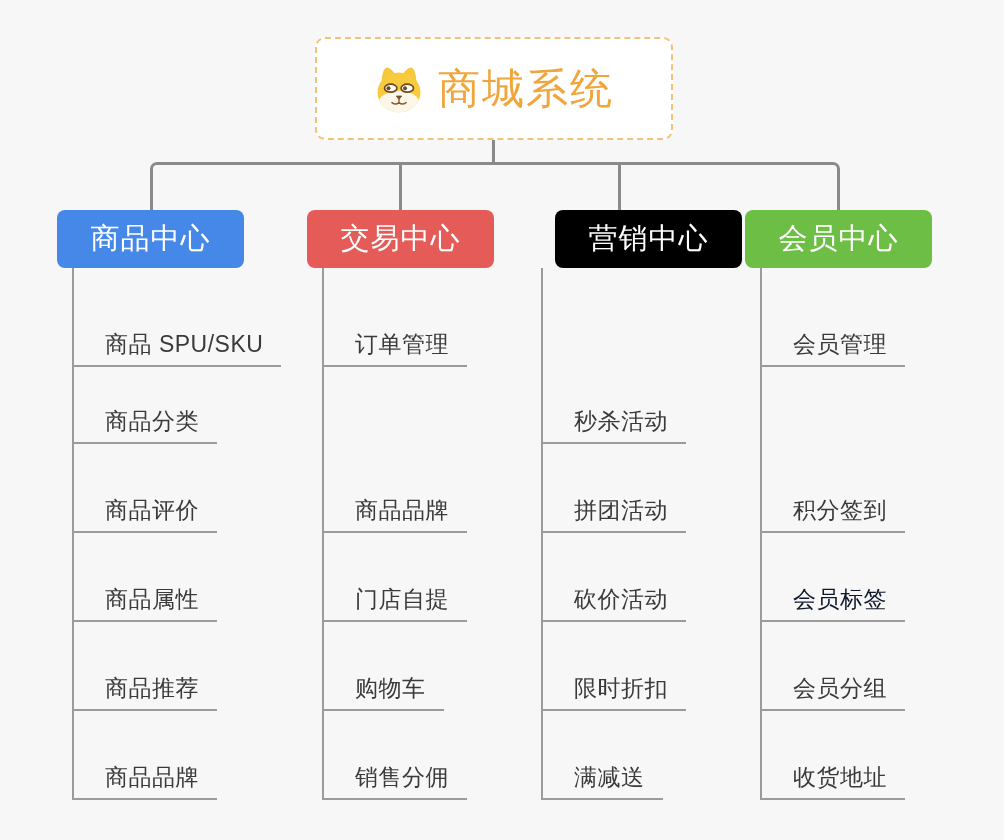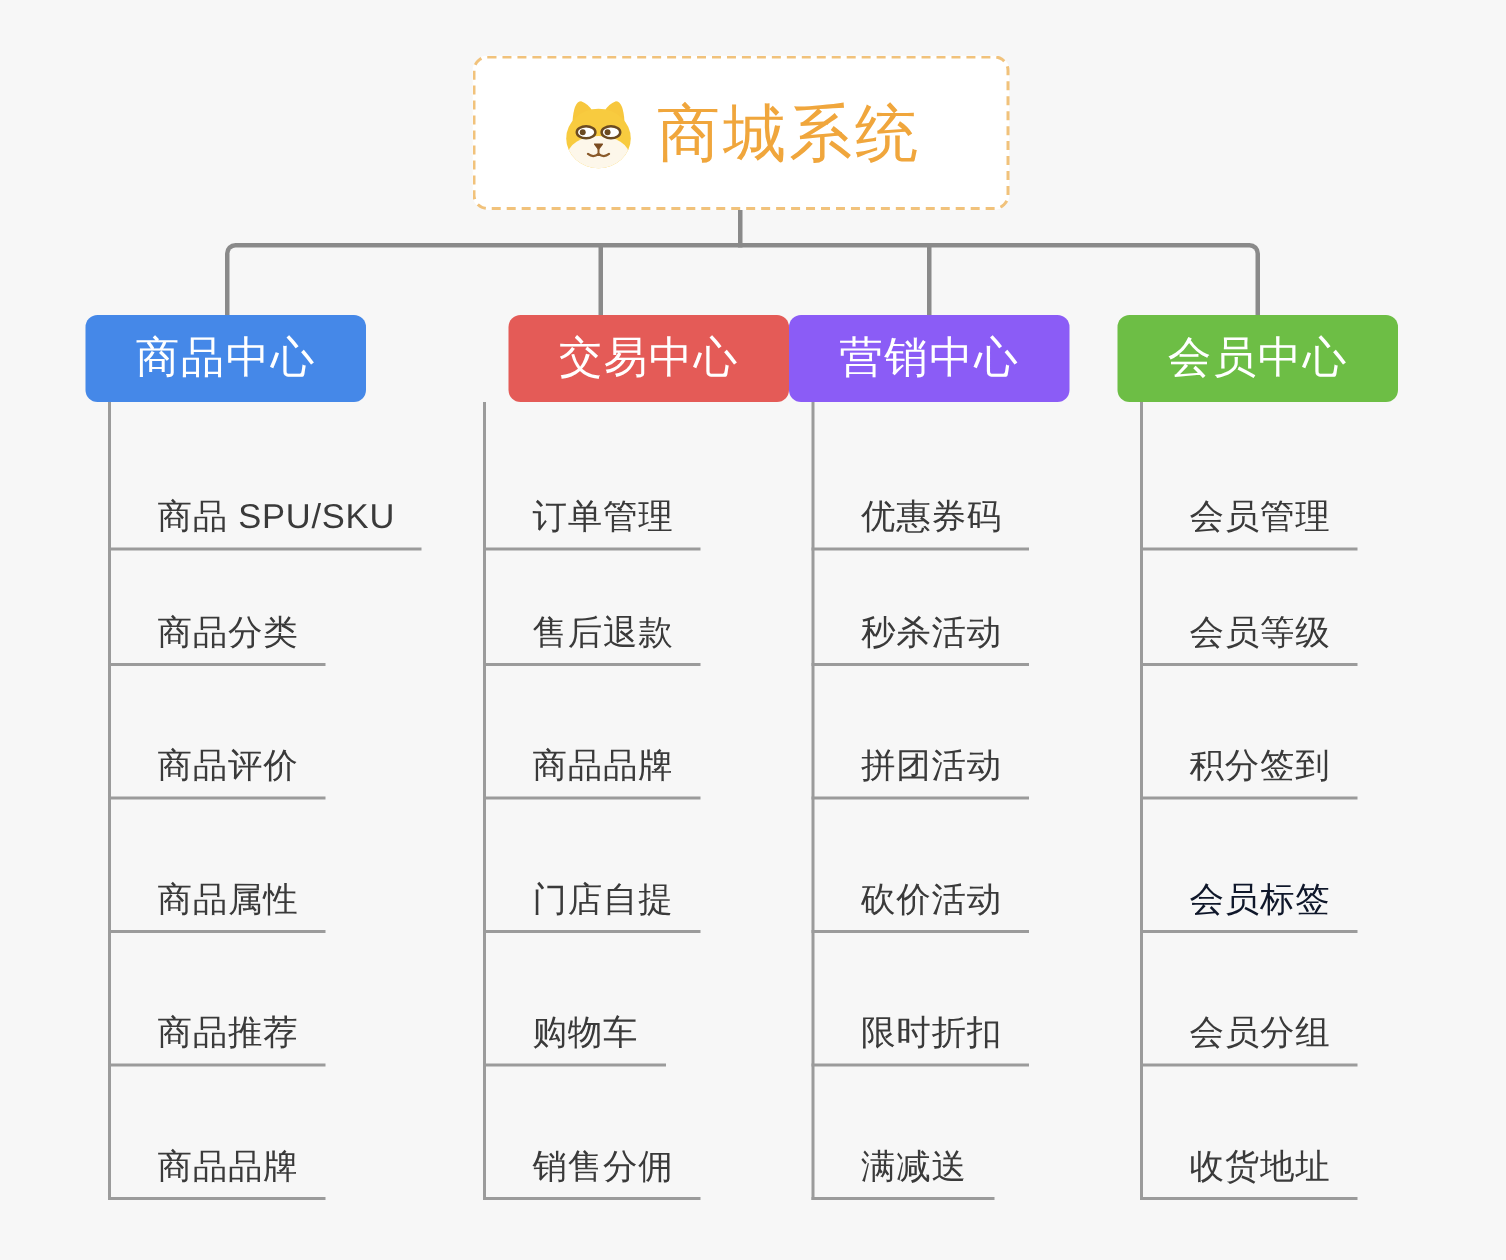--- a/index.html
+++ b/index.html
@@ -16,21 +16,21 @@
   .root-drop{position:absolute;left:492px;top:139px;width:3px;height:26px;}
   .bus{position:absolute;left:150px;top:162px;width:690px;height:48px;box-sizing:border-box;
        border-style:solid;border-width:3px 3px 0 3px;border-radius:7px 7px 0 0;background:transparent;}
   .drop{position:absolute;top:164px;width:3px;height:46px;}
   .d1{left:399px;} .d2{left:618px;}
 
   
   .bnode{position:absolute;top:210px;width:187px;height:58px;border-radius:8px;
          color:#FFFFFF;font-size:29px;letter-spacing:1px;
          display:flex;align-items:center;justify-content:center;cursor:default;}
-  .b0{left:57px;} .b1{left:307px;margin-left:32px;} .b2{left:526px;} .b3{left:745px;}
+  .b0{left:57px;} .b1{left:307px;} .b2{left:526px;} .b3{left:745px;}
 
   
   .spine{position:absolute;top:268px;width:2px;height:532px;}
   .sc0{left:72px;} .sc1{left:322px;} .sc2{left:541px;} .sc3{left:760px;}
 
   
   .leaf{position:absolute;height:29px;line-height:29px;padding:0 18px 6px 33px;
         border-bottom:2px solid;font-size:23px;letter-spacing:.5px;white-space:nowrap;}
   .c0{left:72px;} .c1{left:322px;} .c2{left:541px;} .c3{left:760px;}
   .r0{top:330px;} .r1{top:407px;} .r2{top:496px;} .r3{top:585px;} .r4{top:674px;} .r5{top:763px;}
@@ -66,49 +66,46 @@
         <path d="M26.8 37.5 h6.4 l-3.2 4.2 z" fill="#7A4B20" stroke="#7A4B20" stroke-linejoin="round"></path>
         <path d="M30 41 v4.5" stroke="#8A5A2A" stroke-width="1.6" fill="none"></path>
         <path d="M21.5 45.5 q4.2 3.4 8.5 0 q4.3 3.4 8.5 0" stroke="#8A5A2A" stroke-width="1.8" fill="none" stroke-linecap="round"></path>
       </svg>
     </span>
     <span class="root-title" style="color: rgb(240, 166, 60);">商城系统</span>
   </div>
 
   <div class="bnode b0" style="background: rgb(69, 136, 232);">商品中心</div>
   <div class="bnode b1" style="background: rgb(228, 91, 87);">交易中心</div>
-  <div class="bnode b2" style="background: #8b5cf6;">营销中心</div>
+  <div class="bnode b2" style="background: #000000; margin-left: 29px;">营销中心</div>
   <div class="bnode b3" style="background: rgb(109, 190, 69);">会员中心</div>
 
   <div class="spine sc0" style="background: rgb(155, 155, 155);"></div>
   <div class="spine sc1" style="background: rgb(155, 155, 155);"></div>
   <div class="spine sc2" style="background: rgb(155, 155, 155);"></div>
   <div class="spine sc3" style="background: rgb(155, 155, 155);"></div>
 
   <div class="leaf c0 r0" style="border-color: rgb(155, 155, 155); color: rgb(58, 58, 58);">商品 SPU/SKU</div>
   <div class="leaf c0 r1" style="border-color: rgb(155, 155, 155); color: rgb(58, 58, 58);">商品分类</div>
   <div class="leaf c0 r2" style="border-color: rgb(155, 155, 155); color: rgb(58, 58, 58);">商品评价</div>
   <div class="leaf c0 r3" style="border-color: rgb(155, 155, 155); color: rgb(58, 58, 58);">商品属性</div>
   <div class="leaf c0 r4" style="border-color: rgb(155, 155, 155); color: rgb(58, 58, 58);">商品推荐</div>
   <div class="leaf c0 r5" style="border-color: rgb(155, 155, 155); color: rgb(58, 58, 58);">商品品牌</div>
 
   <div class="leaf c1 r0" style="border-color: rgb(155, 155, 155); color: rgb(58, 58, 58);">订单管理</div>
-  <div class="leaf c1 r1" style="border-color: rgb(155, 155, 155); color: rgb(58, 58, 58);">售后退款</div>
   <div class="leaf c1 r2" style="border-color: rgb(155, 155, 155); color: rgb(58, 58, 58);">商品品牌</div>
   <div class="leaf c1 r3" style="border-color: rgb(155, 155, 155); color: rgb(58, 58, 58);">门店自提</div>
   <div class="leaf c1 r4" style="border-color: rgb(155, 155, 155); color: rgb(58, 58, 58);">购物车</div>
   <div class="leaf c1 r5" style="border-color: rgb(155, 155, 155); color: rgb(58, 58, 58);">销售分佣</div>
 
-  <div class="leaf c2 r0" style="border-color: rgb(155, 155, 155); color: rgb(58, 58, 58);">优惠券码</div>
   <div class="leaf c2 r1" style="border-color: rgb(155, 155, 155); color: rgb(58, 58, 58);">秒杀活动</div>
   <div class="leaf c2 r2" style="border-color: rgb(155, 155, 155); color: rgb(58, 58, 58);">拼团活动</div>
   <div class="leaf c2 r3" style="border-color: rgb(155, 155, 155); color: rgb(58, 58, 58);">砍价活动</div>
   <div class="leaf c2 r4" style="border-color: rgb(155, 155, 155); color: rgb(58, 58, 58);">限时折扣</div>
   <div class="leaf c2 r5" style="border-color: rgb(155, 155, 155); color: rgb(58, 58, 58);">满减送</div>
 
   <div class="leaf c3 r0" style="border-color: rgb(155, 155, 155); color: rgb(58, 58, 58);">会员管理</div>
-  <div class="leaf c3 r1" style="border-color: rgb(155, 155, 155); color: rgb(58, 58, 58);">会员等级</div>
   <div class="leaf c3 r2" style="border-color: rgb(155, 155, 155); color: rgb(58, 58, 58); text-align: right;">积分签到</div>
   <div class="leaf c3 r3" style="border-color: rgb(155, 155, 155); color: #0f172a; text-align: center;">会员标签</div>
   <div class="leaf c3 r4" style="border-color: rgb(155, 155, 155); color: rgb(58, 58, 58);">会员分组</div>
   <div class="leaf c3 r5" style="border-color: rgb(155, 155, 155); color: rgb(58, 58, 58);">收货地址</div>
 
 </div>
 
 </body></html>

